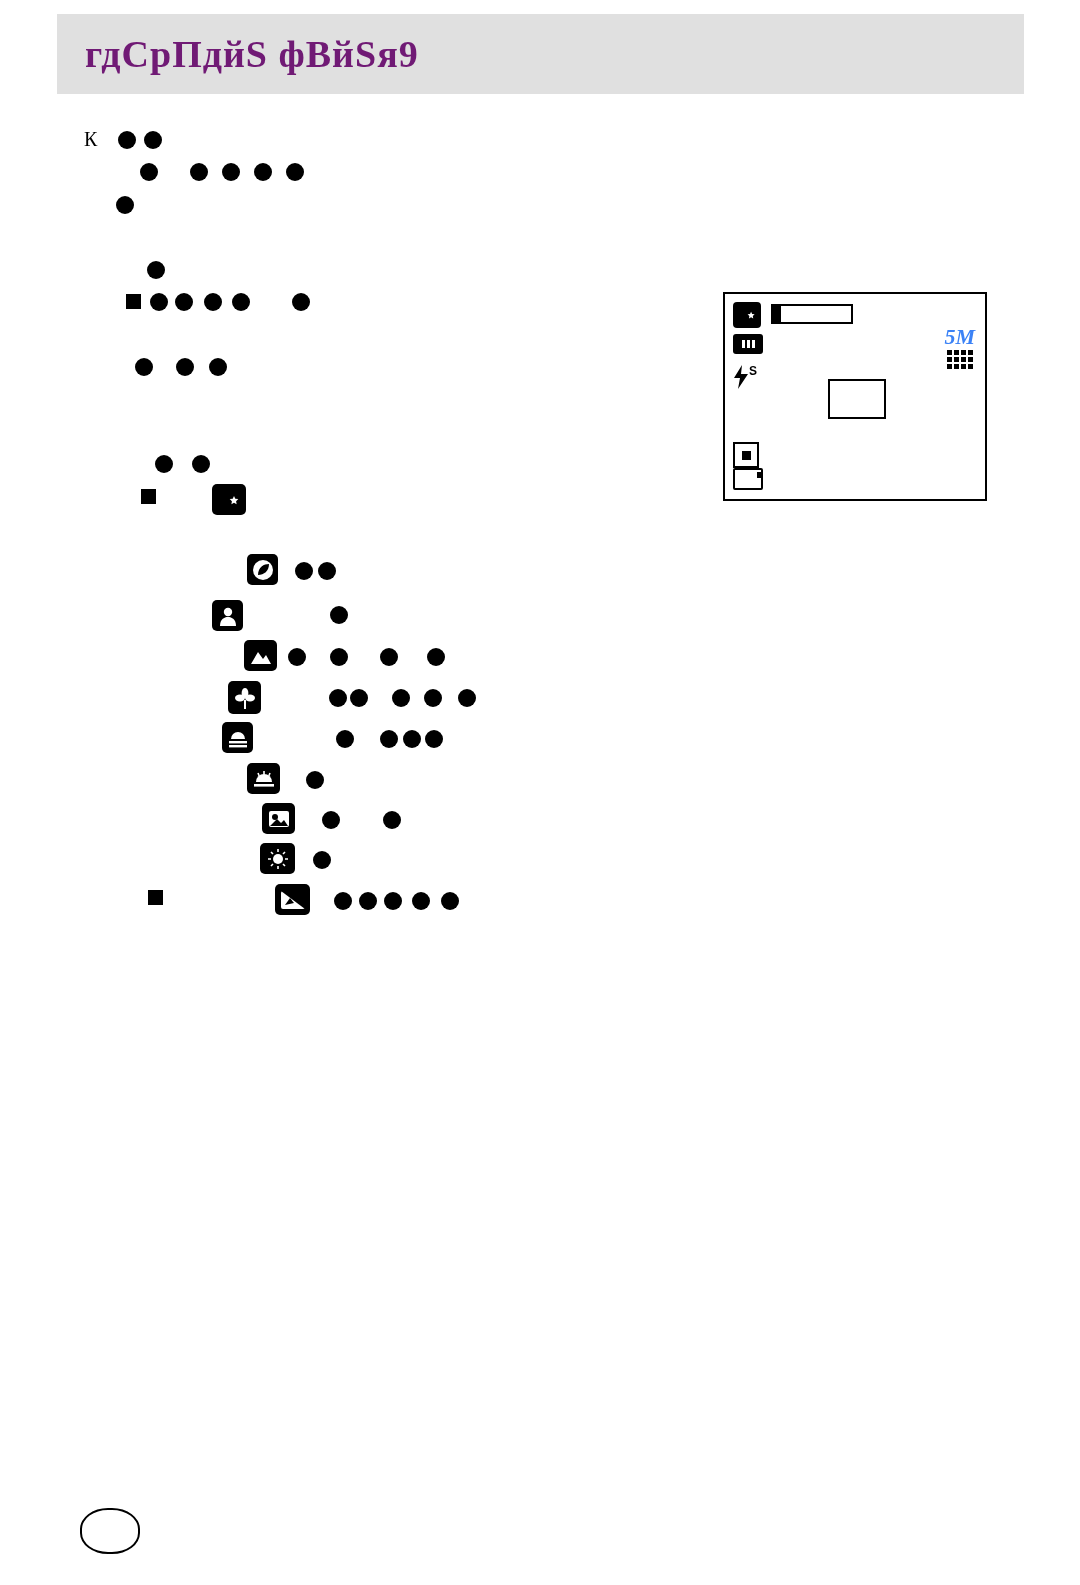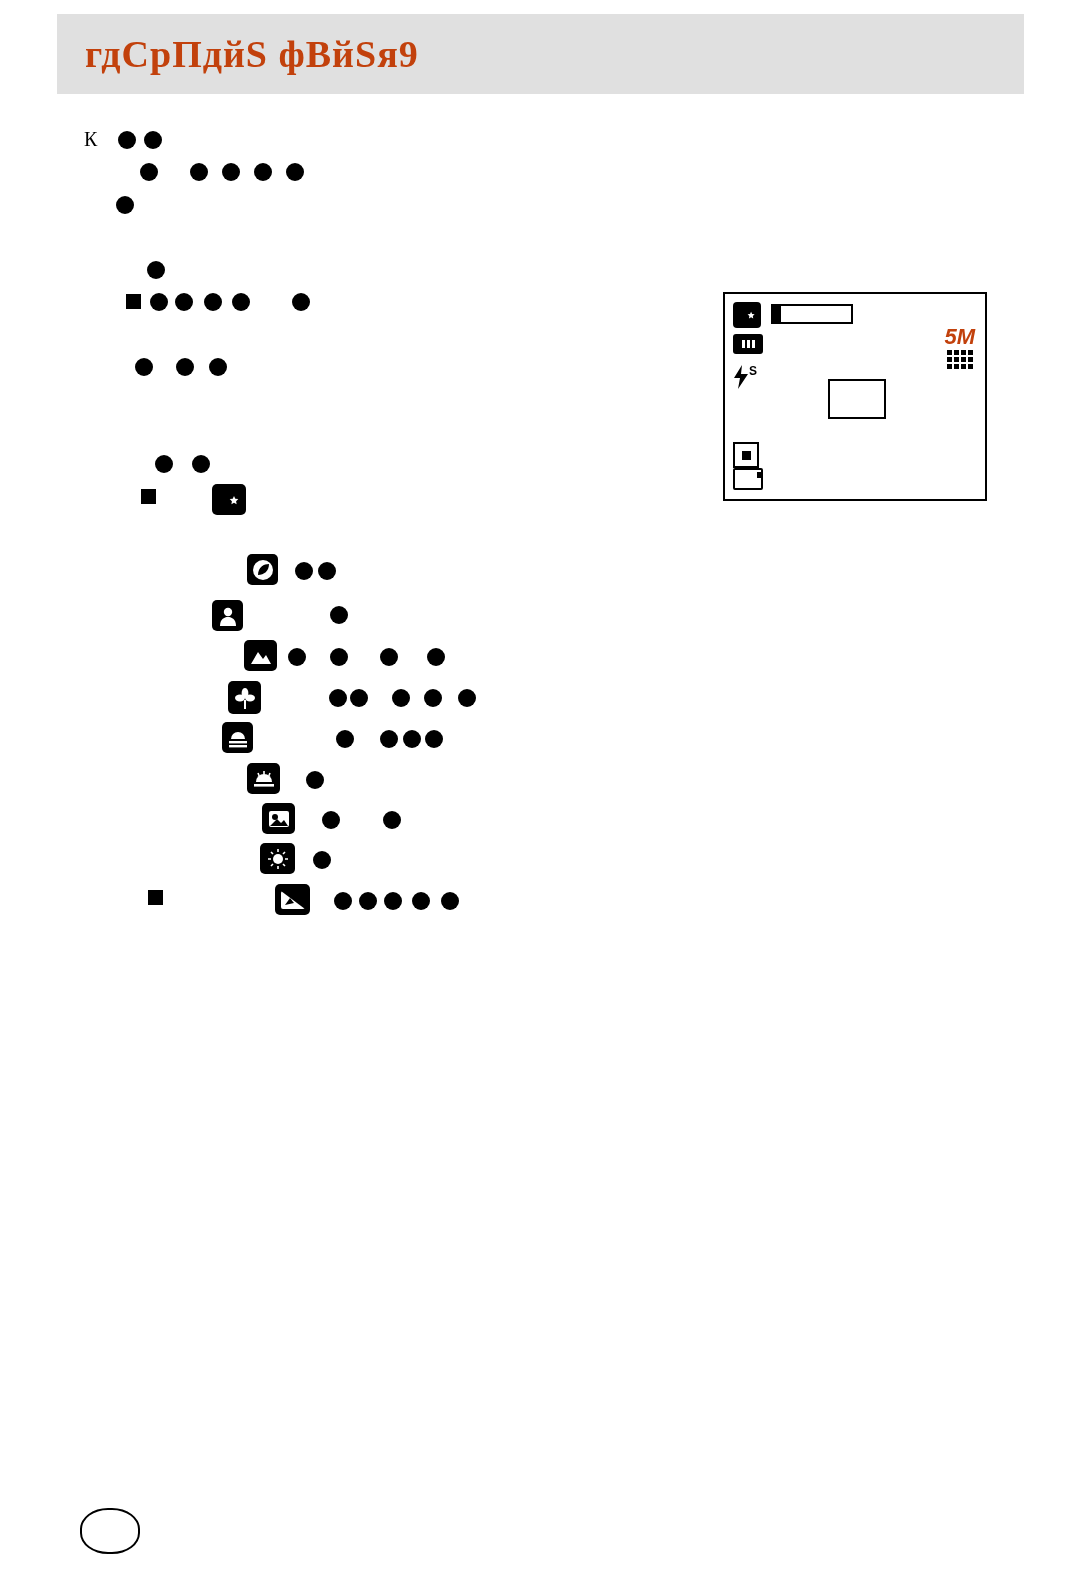--- a/index.html
+++ b/index.html
@@ -34,21 +34,21 @@
     height: 80px;
     background: #e0e0e0;
   }
   .header-title {
     position: absolute;
     left: 85px;
     top: 32px;
     font-size: 38px;
     font-weight: bold;
     letter-spacing: 1px;
-    color: #c2410c;
+    color: #701a75;
     white-space: nowrap;
     font-family: "Liberation Serif", serif;
   }
 
   
   .dot {
     position: absolute;
     background: #000000;
     border-radius: 50%;
   }
@@ -107,22 +107,22 @@
     position: absolute;
     left: 0; top: 0; bottom: 0;
     width: 8px;
     background: #000000;
   }
   .lcd-5m {
     position: absolute;
     font-style: italic;
     font-weight: bold;
     font-size: 22px;
-    font-family: Liberation Sans, sans-serif;
-    color: #c2410c;
+    font-family: Liberation Serif, serif;
+    color: #3b82f6;
   }
   .lcd-grid {
     position: absolute;
     display: grid;
     grid-template-columns: repeat(4, 5px);
     grid-auto-rows: 5px;
     gap: 2px;
   }
   .lcd-grid i {
     display: block;

